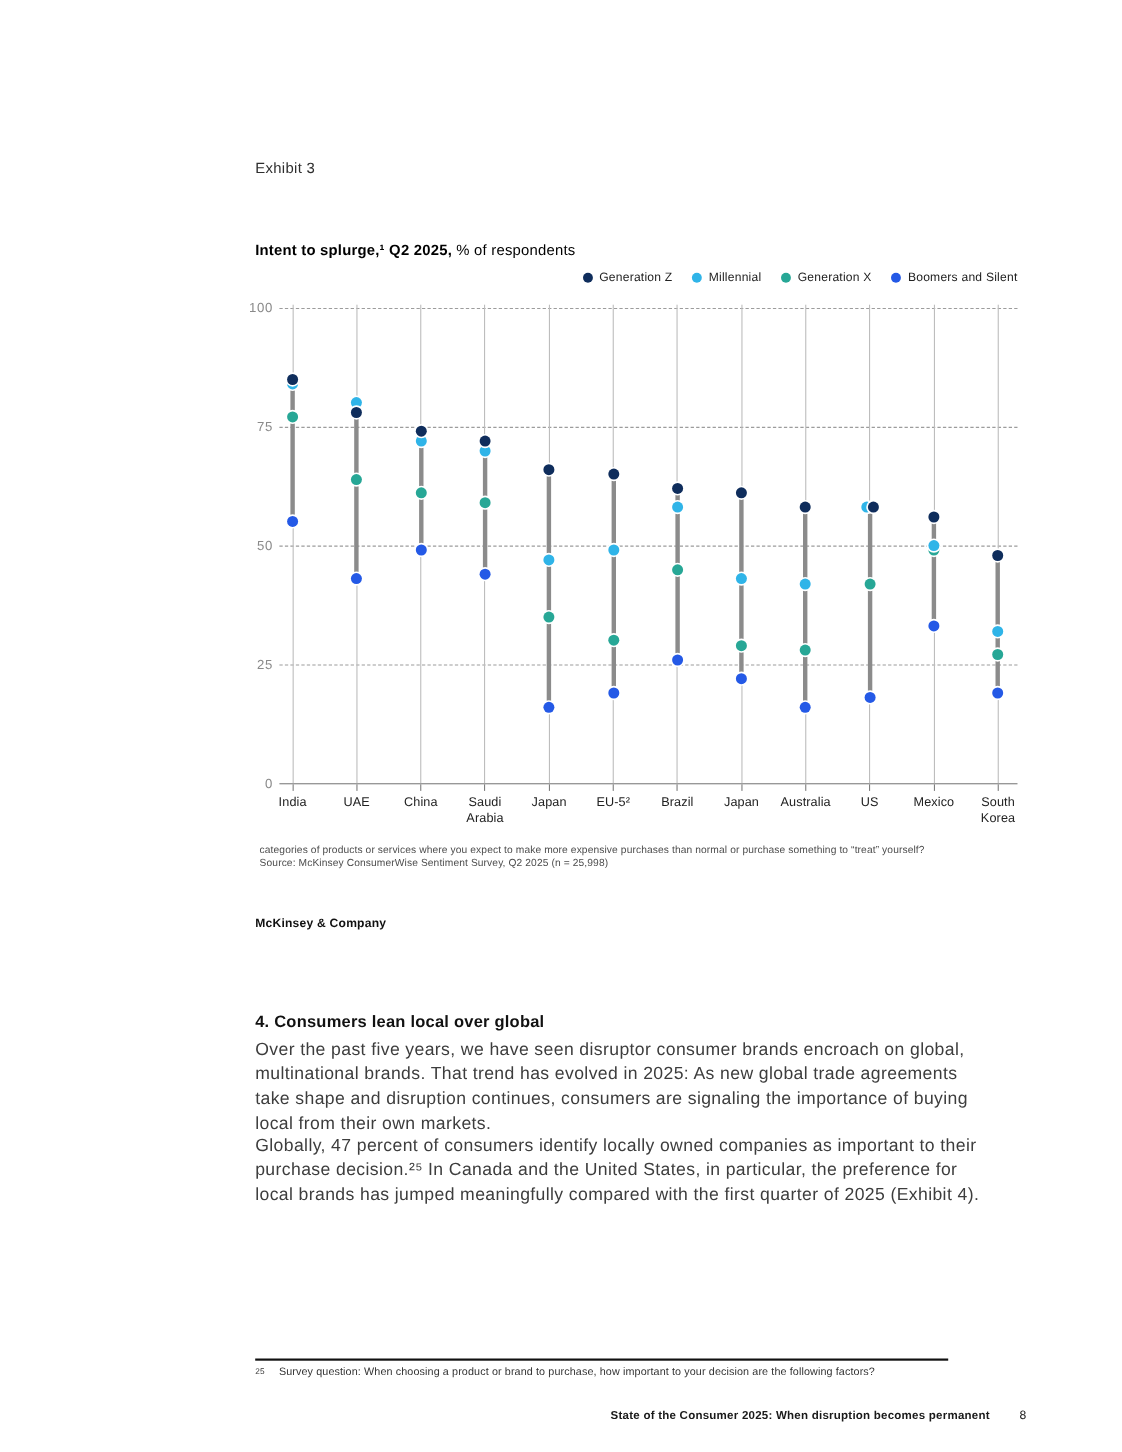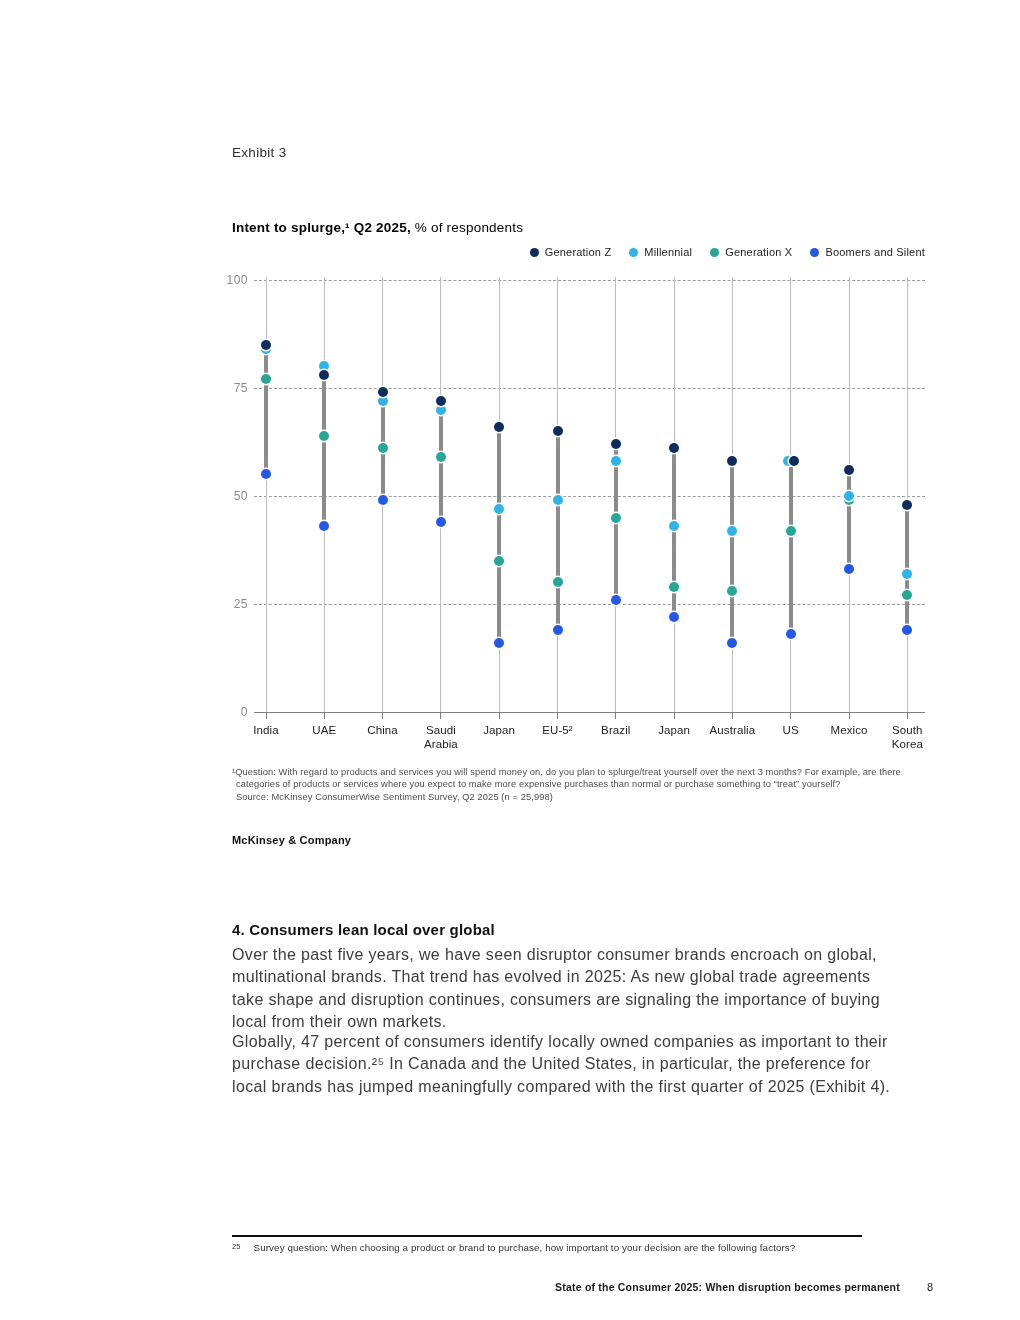--- a/index.html
+++ b/index.html
@@ -178,21 +178,20 @@
         <div class="dot" style="background: rgb(15, 45, 92); left: 590px; top: 185.08px;"></div>
         <div class="range-bar" style="left: 651.3px; top: 224.64px; height: 125.28px;"></div>
         <div class="dot" style="background: rgb(36, 89, 230); left: 648.3px; top: 344.92px;"></div>
         <div class="dot" style="background: rgb(39, 167, 150); left: 648.3px; top: 310.36px;"></div>
         <div class="dot" style="background: rgb(47, 180, 232); left: 648.3px; top: 288.76px;"></div>
         <div class="dot" style="background: rgb(15, 45, 92); left: 648.3px; top: 219.64px;"></div>
       </div>
   </div>
 
   <div class="footnotes">
-    <div class="fn-line">¹Question: With regard to products and services you will spend money on, do you plan to splurge/treat yourself over the next 3 months? For example, are there</div>
     <div class="fn-line indent">categories of products or services where you expect to make more expensive purchases than normal or purchase something to “treat” yourself?</div>
     <div class="fn-line indent">Source: McKinsey ConsumerWise Sentiment Survey, Q2 2025 (n = 25,998)</div>
   </div>
 
   <div class="mck-logo">McKinsey &amp; Company</div>
 
   <div class="section-heading">4. Consumers lean local over global</div>
   <div class="body-para para-1">Over the past five years, we have seen disruptor consumer brands encroach on global, multinational brands. That trend has evolved in 2025: As new global trade agreements take shape and disruption continues, consumers are signaling the importance of buying local from their own markets.</div>
   <div class="body-para para-2">Globally, 47 percent of consumers identify locally owned companies as important to their purchase decision.²⁵ In Canada and the United States, in particular, the preference for local brands has jumped meaningfully compared with the first quarter of 2025 (Exhibit 4).</div>
 

